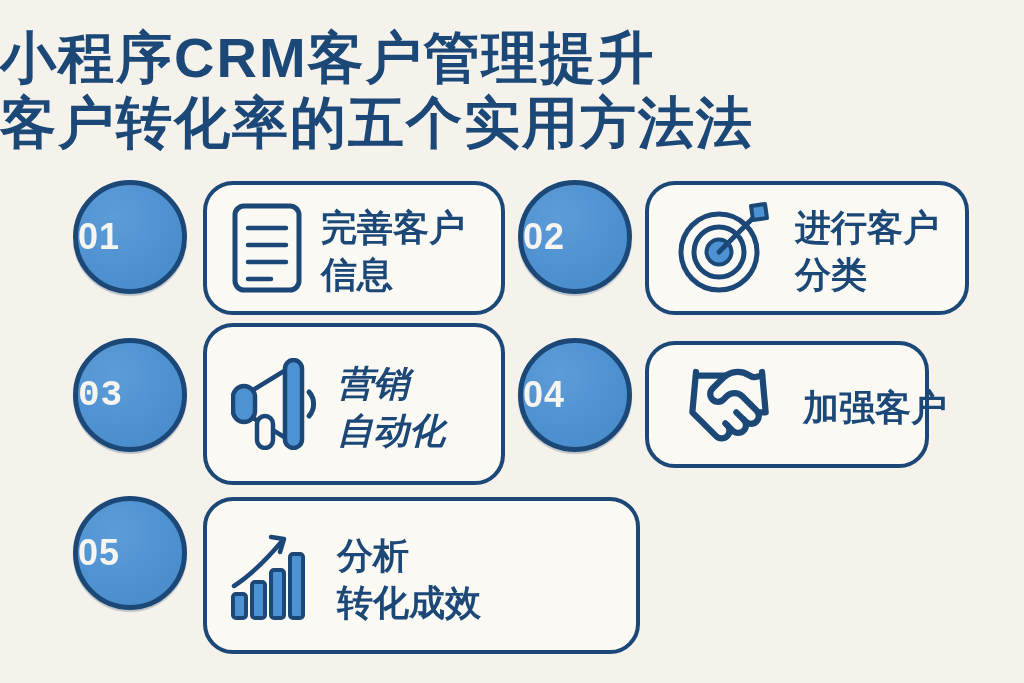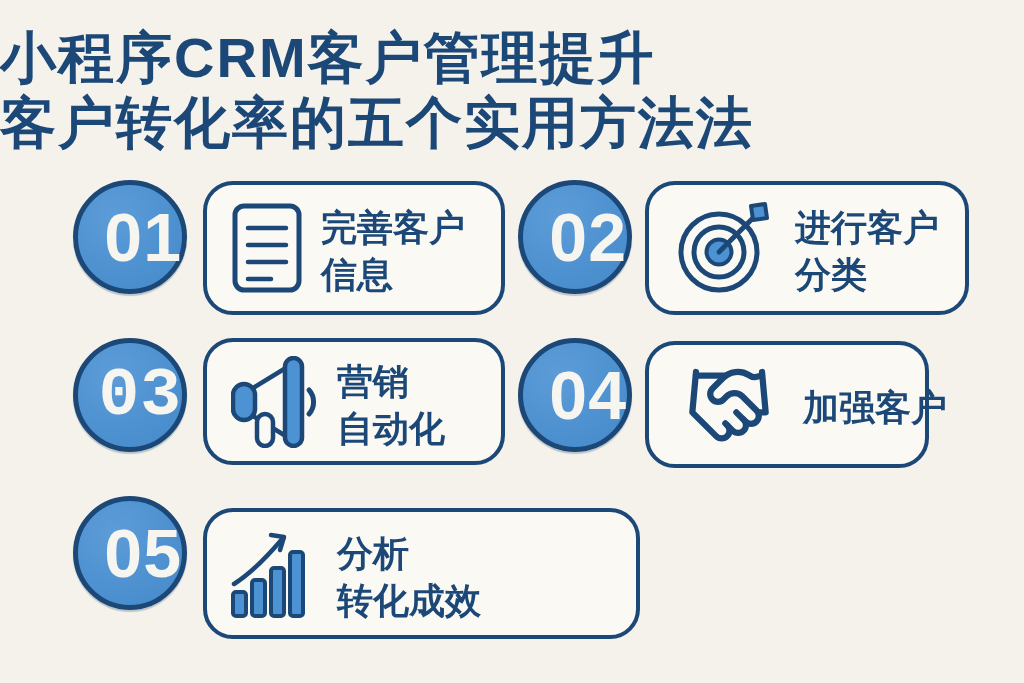--- a/index.html
+++ b/index.html
@@ -17,22 +17,22 @@
   .title{
     position:absolute;left:0;right:0;top:26px;
     color:var(--navy);
     font-weight:900;font-size:56px;line-height:1.16;letter-spacing:2px;
   }
   .title span{display:block;}
   .circle{
     position:absolute;width:114px;height:114px;border-radius:50%;
     border:5px solid var(--navy);
     background:radial-gradient(circle at 35% 30%, #5c9cd8, #4489ca);
-    display:flex;align-items:center;justify-content:flex-end;
-    color:var(--num);font-size:68px;font-weight:800;letter-spacing:1px;
+    display:flex;align-items:center;justify-content:flex-start;
+    color:var(--num);font-size:36px;font-weight:800;letter-spacing:1px;
     box-shadow:0 2px 1px rgba(18,58,96,.25);
   }
   .card{
     position:absolute;background:var(--card-bg);
     border:4px solid var(--navy);border-radius:30px;
     display:flex;align-items:center;gap:18px;
     padding:0 16px 0 24px;
   }
   .icon-box{flex:0 0 auto;display:flex;align-items:center;}
   .label{color:var(--navy);font-weight:800;font-size:36px;line-height:1.3;margin-top:8px;}
@@ -86,21 +86,21 @@
     </span>
     <div class="label">
       <span>进行客户</span>
       <span>分类</span>
     </div>
   </div>
 
   <div class="circle" style="left:73px;top:338px;font-family:Liberation Mono, monospace;">
     <span>03</span>
   </div>
-  <div class="card" style="left:203px;top:338px;width:302px;height:127px;">
+  <div class="card" style="left:203px;top:323px;width:302px;height:162px;font-style:italic;">
     <span class="icon-box">
       <svg width="88" height="92" viewBox="0 0 88 92">
         <polygon class="fw" points="22,32 58,10 58,82 22,60" stroke-width="4.5"></polygon>
         <rect class="fb" x="2" y="28" width="22" height="36" rx="11" stroke-width="4.5"></rect>
         <rect class="fb" x="54" y="2" width="17" height="88" rx="8.5" stroke-width="4.5"></rect>
         <rect class="fw" x="26" y="58" width="16" height="32" rx="8" stroke-width="4.5"></rect>
         <path class="st" d="M78 34 A18 18 0 0 1 78 58" stroke-width="5"></path>
       </svg>
     </span>
     <div class="label">
@@ -125,21 +125,21 @@
       </svg>
     </span>
     <div class="label">
       <span>加强客户</span>
     </div>
   </div>
 
   <div class="circle" style="left:73px;top:496px;">
     <span>05</span>
   </div>
-  <div class="card" style="left:203px;top:508px;width:437px;height:131px;">
+  <div class="card" style="left:203px;top:497px;width:437px;height:157px;">
     <span class="icon-box">
       <svg width="88" height="92" viewBox="0 0 88 92">
         <rect class="fb" x="2" y="64" width="13" height="24" rx="3" stroke-width="4"></rect>
         <rect class="fb" x="21" y="52" width="13" height="36" rx="3" stroke-width="4"></rect>
         <rect class="fb" x="40" y="40" width="13" height="48" rx="3" stroke-width="4"></rect>
         <rect class="fb" x="59" y="24" width="13" height="64" rx="3" stroke-width="4"></rect>
         <path class="st" d="M3 56 Q 25 42 52 10" stroke-width="4.5"></path>
         <polyline class="st" points="40,7 53,9 49,22" stroke-width="4.5"></polyline>
       </svg>
     </span>

